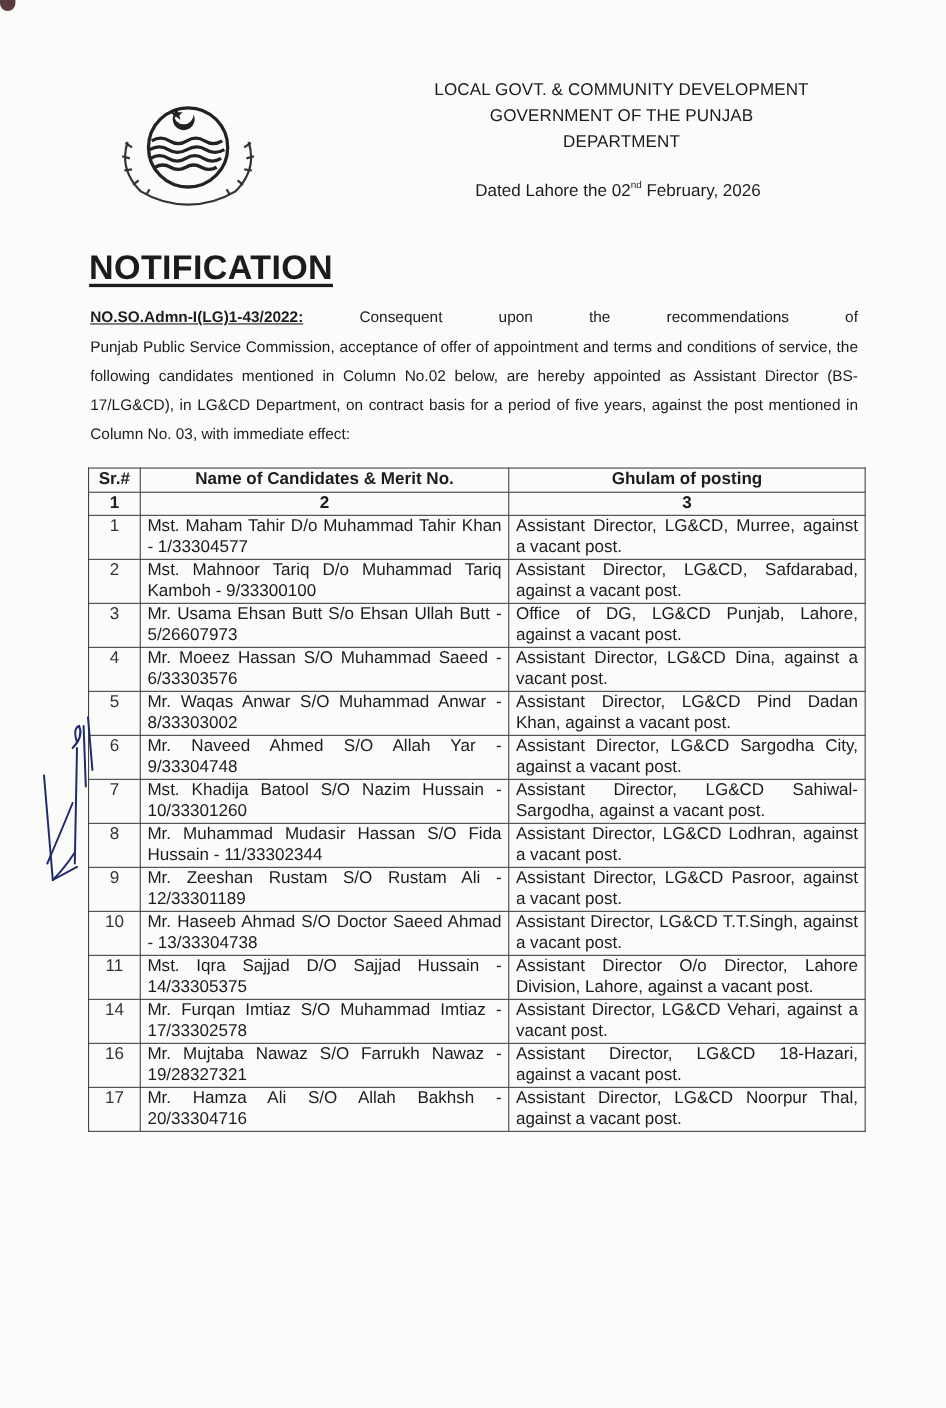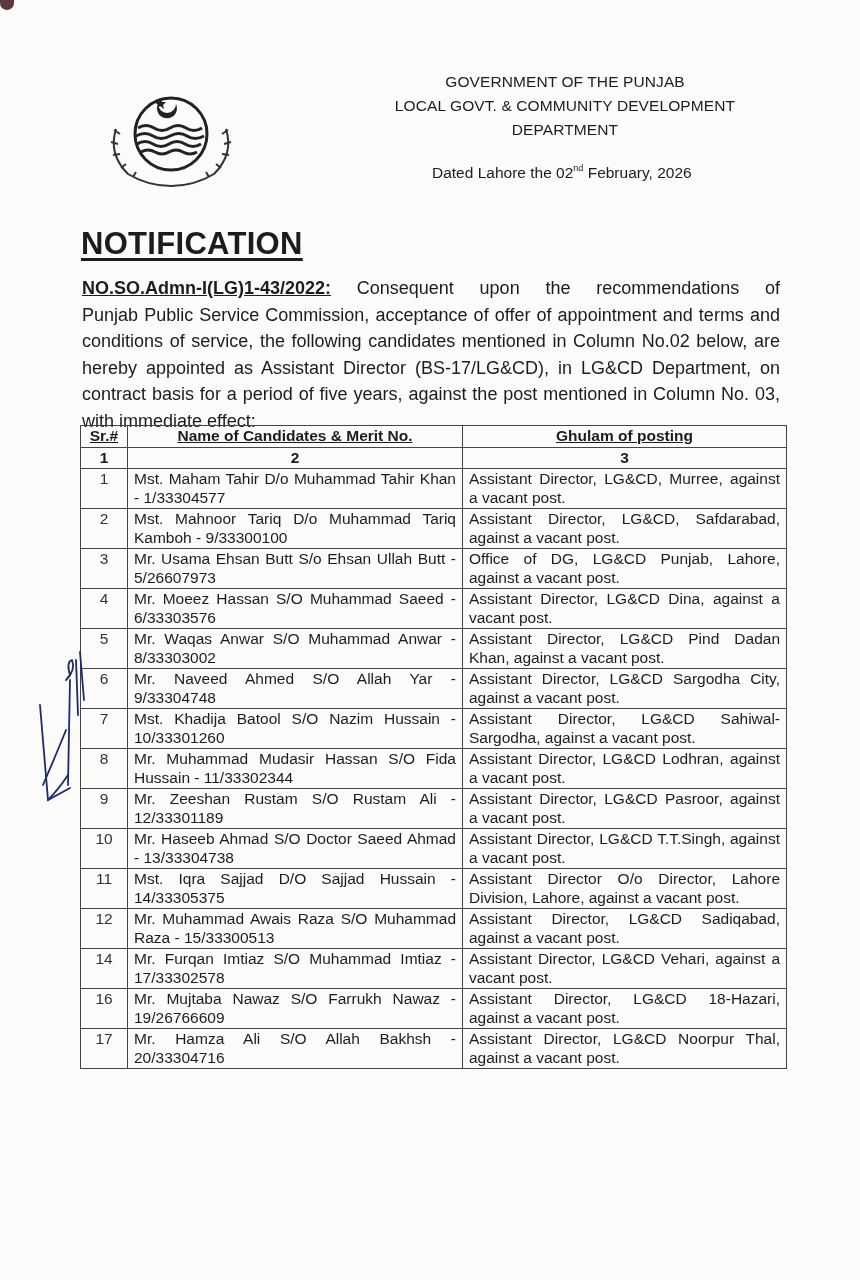--- a/index.html
+++ b/index.html
@@ -24,34 +24,34 @@
     position: absolute; left: 432px; top: 163px; font-size: 15.5px; white-space: nowrap;
   }
   .dated sup { font-size: 9px; vertical-align: 7px; }
   .notif-title {
     position: absolute; left: 81px; top: 226px;
     font-size: 31px; font-weight: bold; text-decoration: underline;
     text-underline-offset: 4px; letter-spacing: 0.3px;
   }
   .body-text {
     position: absolute; left: 82px; top: 275px; width: 698px;
-    font-size: 18px; line-height: 26.6px; text-align: justify; text-align-last: left;
+    font-size: 14px; line-height: 26.6px; text-align: justify; text-align-last: left;
   }
   .body-text .ref { font-weight: bold; text-decoration: underline; }
   .first-line {
     display: flex; justify-content: space-between; white-space: nowrap;
   }
   table.postings {
     position: absolute; left: 80px; top: 425px; width: 707px;
     border-collapse: collapse; font-size: 15.5px;
   }
   table.postings td, table.postings th {
     border: 1px solid #444; padding: 0 6px; vertical-align: top; line-height: 19.5px;
   }
-  table.postings th { font-weight: bold; text-align: center; height: 21px; text-decoration: underline; }
+  table.postings th { font-weight: bold; text-align: center; height: 21px; }
   th.sr { width: 34px; }
   th.name { width: 322px; }
   td.sr { text-align: center; color: #333; }
   td.just { text-align: justify; text-align-last: left; }
   .colnum td { text-align: center; font-weight: bold; height: 18px; }
   .signature { position: absolute; left: 18px; top: 640px; width: 70px; height: 170px; }
 </style>
 </head>
 <body>
 
@@ -67,22 +67,22 @@
     <path d="M41 60 q8 -5 16 0 t16 0 t16 0 t16 0"></path>
     <path d="M45 68 q7 -4 14 0 t14 0 t14 0 t14 0"></path>
   </g>
   <g fill="none" stroke="#333" stroke-width="2">
     <path d="M20 45 q-8 25 12 45 q20 12 43 12 q23 0 43 -12 q20 -20 12 -45"></path>
     <path d="M24 50 l-6 -4 M22 60 l-7 -2 M24 70 l-7 1 M30 80 l-5 4 M40 88 l-3 5 M126 50 l6 -4 M128 60 l7 -2 M126 70 l7 1 M120 80 l5 4 M110 88 l3 5"></path>
   </g>
 </svg>
 
 <div class="header-block">
+  <div>LOCAL GOVT. &amp; COMMUNITY DEVELOPMENT</div>
   <div>GOVERNMENT OF THE PUNJAB</div>
-  <div>LOCAL GOVT. &amp; COMMUNITY DEVELOPMENT</div>
   <div>DEPARTMENT</div>
 </div>
 
 <div class="dated"><span>Dated Lahore the 02</span><sup>nd</sup><span> February,  2026</span></div>
 
 <div class="notif-title">NOTIFICATION</div>
 
 <div class="body-text">
   <div class="first-line">
     <span class="ref">NO.SO.Admn-I(LG)1-43/2022:</span>
@@ -158,32 +158,27 @@
         <td class="sr">10</td>
         <td class="just">Mr. Haseeb Ahmad S/O Doctor Saeed Ahmad - 13/33304738</td>
         <td class="just">Assistant Director, LG&amp;CD T.T.Singh, against a vacant post.</td>
       </tr>
       <tr>
         <td class="sr">11</td>
         <td class="just">Mst. Iqra Sajjad D/O Sajjad Hussain - 14/33305375</td>
         <td class="just">Assistant Director O/o Director, Lahore Division, Lahore, against a vacant post.</td>
       </tr>
       <tr>
-        <td class="sr">12</td>
-        <td class="just">Mr. Muhammad Awais Raza S/O Muhammad Raza - 15/33300513</td>
-        <td class="just">Assistant Director, LG&amp;CD Sadiqabad, against a vacant post.</td>
-      </tr>
-      <tr>
         <td class="sr">14</td>
         <td class="just">Mr. Furqan Imtiaz S/O Muhammad Imtiaz - 17/33302578</td>
         <td class="just">Assistant Director, LG&amp;CD Vehari, against a vacant post.</td>
       </tr>
       <tr>
         <td class="sr">16</td>
-        <td class="just">Mr. Mujtaba Nawaz S/O Farrukh Nawaz - 19/26766609</td>
+        <td class="just">Mr. Mujtaba Nawaz S/O Farrukh Nawaz - 19/28327321</td>
         <td class="just">Assistant Director, LG&amp;CD 18-Hazari, against a vacant post.</td>
       </tr>
       <tr>
         <td class="sr">17</td>
         <td class="just">Mr. Hamza Ali S/O Allah Bakhsh - 20/33304716</td>
         <td class="just">Assistant Director, LG&amp;CD Noorpur Thal, against a vacant post.</td>
       </tr>
     </tbody>
 </table>
 

